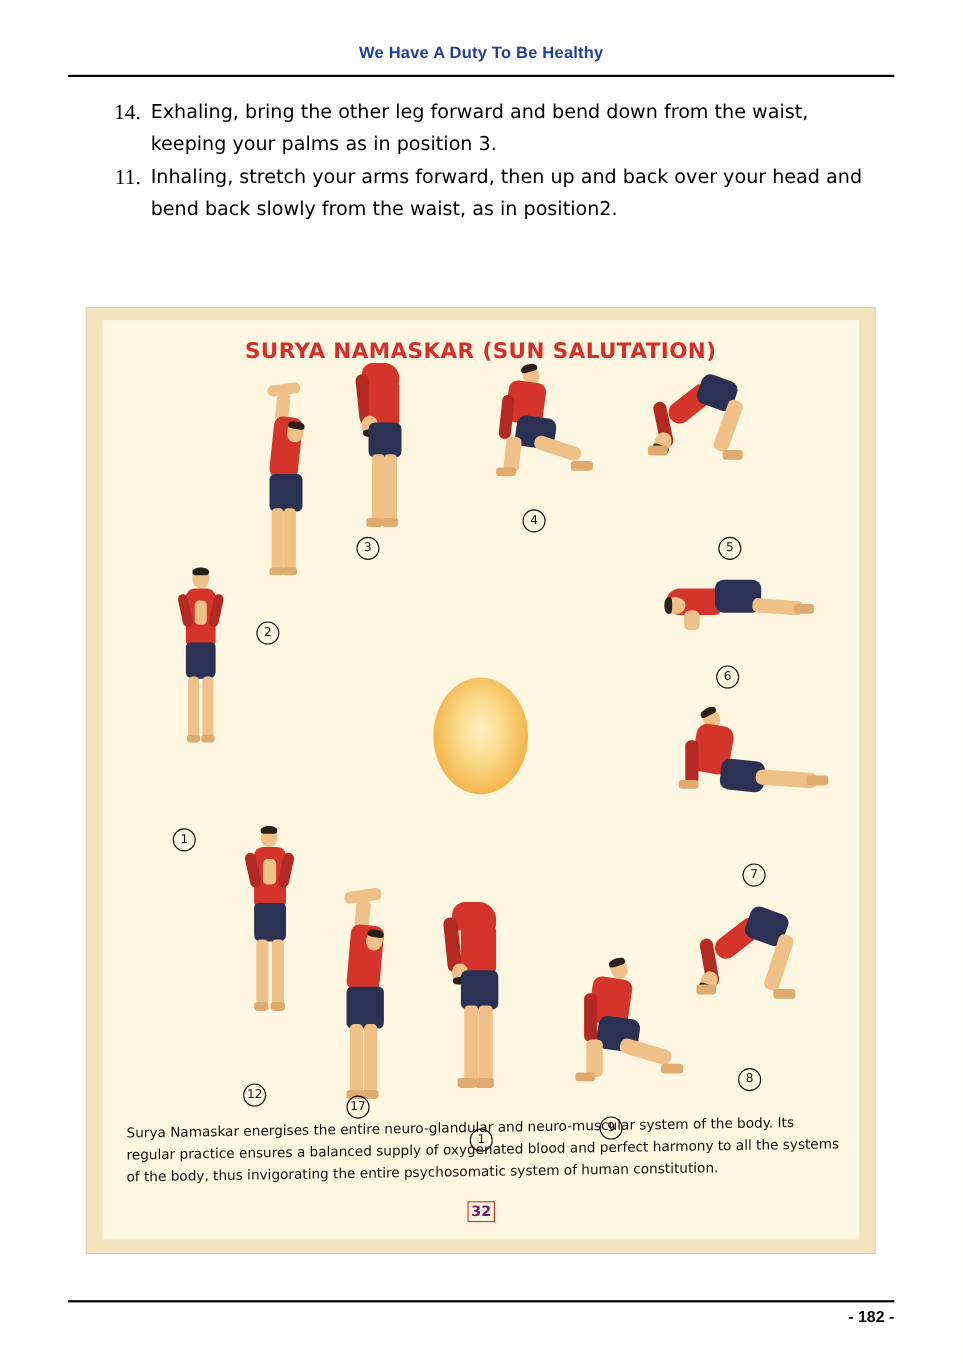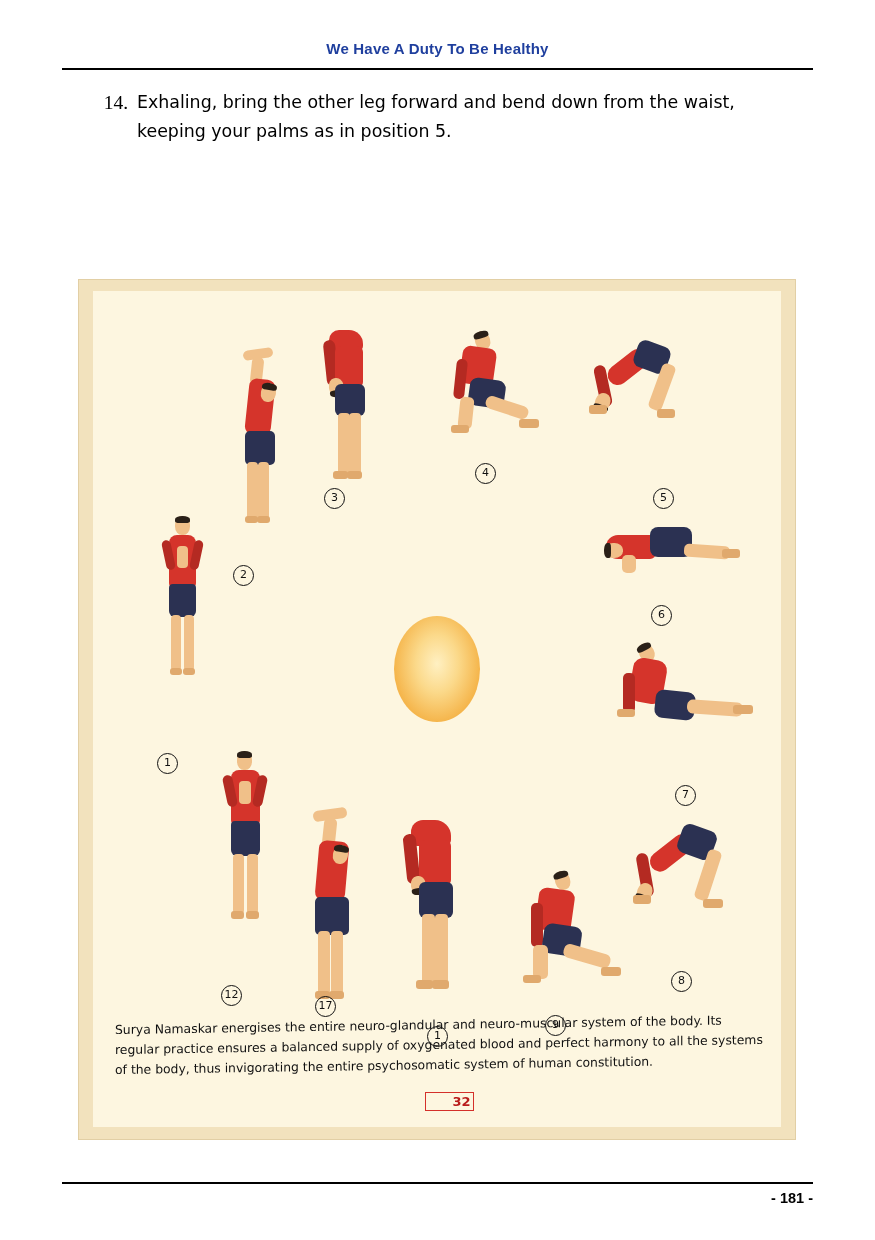--- a/index.html
+++ b/index.html
@@ -177,23 +177,22 @@
     left: 50%;
     bottom: 16px;
     margin-left: -12px;
     width: 23px;
     height: 17px;
     line-height: 17px;
     text-align: center;
     font-family: "DejaVu Sans", sans-serif;
     font-weight: bold;
     font-size: 13px;
-    color: #b91c1c;
+    color: #701a75;
     border: 1.4px solid #d4302a;
-    padding-left: 24px;
   }
 
   
   .footer-rule {
     position: absolute;
     top: 1182px;
     left: 62px;
     width: 751px;
     height: 0;
     border-top: 2px solid #000;
@@ -216,27 +215,32 @@
 <div class="page">
 
   <div class="header">
     <div class="header-title">We Have A Duty To Be Healthy</div>
   </div>
   <div class="header-rule"></div>
 
   <div class="list">
     <div class="list-item">
       <div class="list-num">14.</div>
-      <div class="list-text">Exhaling, bring the other leg forward and bend down from the waist, keeping your palms as in position 5.</div>
+      <div class="list-text">Exhaling, bring the other leg forward and bend down from the waist, keeping your palms as in position 3.</div>
+    </div>
+    <div class="list-item">
+      <div class="list-num">11.</div>
+      <div class="list-text">Inhaling, stretch your arms forward, then up and back over your head and bend back slowly from the waist, as in position2.</div>
     </div>
   </div>
 
   <div class="figure">
     <div class="figure-inner">
 
+      <div class="fig-title">SURYA NAMASKAR (SUN SALUTATION)</div>
 
       <div class="sun"></div>
 
       <div class="pose" style="left:58px; top:225px; width:64px; height:230px;">
         <div class="body-wrap">
           <div class="seg head" style="left:24px; top:0;">
               <div class="hairtop"></div>
             </div>
           <div class="seg shirt" style="left:18px; top:19px; width:27px; height:52px; border-radius:8px 8px 4px 4px;"></div>
           <div class="seg skin" style="left:26px; top:30px; width:11px; height:22px; border-radius:4px;"></div>
@@ -429,15 +433,15 @@
       <div class="pose-label" style="left:128px; top:694px;text-align:center;">12</div>
 
       <div class="caption">Surya Namaskar energises the entire neuro-glandular and neuro-muscular system of the body. Its regular practice ensures a balanced supply of oxygenated blood and perfect harmony to all the systems of the body, thus invigorating the entire psychosomatic system of human constitution.</div>
 
       <div class="fig-page-num">32</div>
 
     </div>
   </div>
 
   <div class="footer-rule"></div>
-  <div class="footer-num">- 181 -</div>
+  <div class="footer-num">- 182 -</div>
 
 </div>
 
 </body></html>

